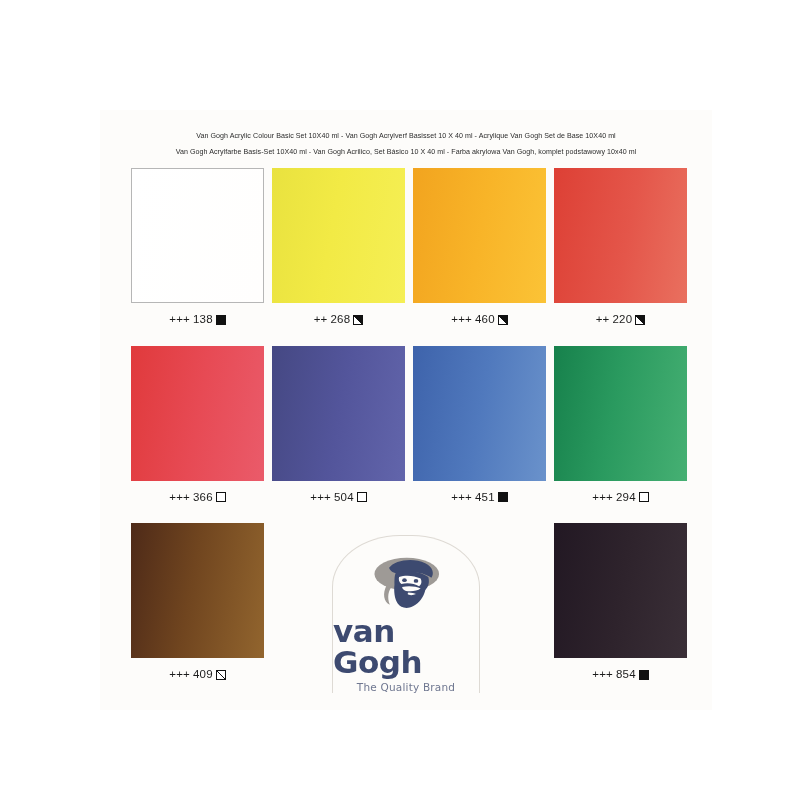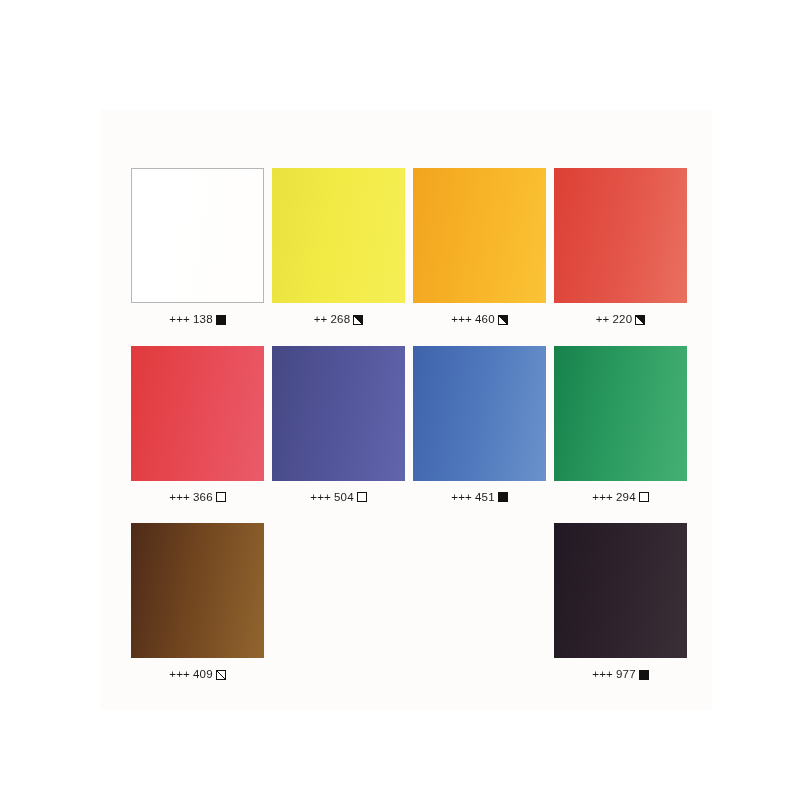--- a/index.html
+++ b/index.html
@@ -143,20 +143,22 @@
     margin-top: 3px;
     font-family: "DejaVu Sans", sans-serif;
   }
 </style>
 </head>
 <body>
 
 <div id="product-card">
 
   <div class="header-block">
+    <div class="header-line">Van Gogh Acrylic Colour Basic Set 10X40 ml - Van Gogh Acrylverf Basisset 10 X 40 ml - Acrylique Van Gogh Set de Base 10X40 ml</div>
+    <div class="header-line">Van Gogh Acrylfarbe Basis-Set 10X40 ml - Van Gogh Acrilico, Set Básico 10 X 40 ml - Farba akrylowa Van Gogh, komplet podstawowy 10x40 ml</div>
   </div>
 
   <div class="swatch-grid">
     <div class="swatch-row">
       <div class="swatch-cell">
         <div class="swatch-chip bordered" style="background: linear-gradient(100deg, rgb(255, 255, 255) 0%, rgb(255, 254, 253) 100%);"></div>
         <div class="swatch-label">
           <span class="label-text">+++</span>
           <span class="label-text">138</span>
           <span class="op-box opaque"></span>
@@ -231,21 +233,36 @@
           <span class="label-text">409</span>
           <span class="op-box semi-transparent"></span>
         </div>
       </div>
       <div class="swatch-cell spacer"></div>
       <div class="swatch-cell spacer"></div>
       <div class="swatch-cell">
         <div class="swatch-chip" style="background: linear-gradient(100deg, rgb(34, 24, 35) 0%, rgb(46, 35, 44) 50%, rgb(58, 47, 55) 100%);"></div>
         <div class="swatch-label">
           <span class="label-text">+++</span>
-          <span class="label-text">977</span>
+          <span class="label-text">854</span>
           <span class="op-box opaque"></span>
         </div>
       </div>
     </div>
   </div>
 
+  <div id="logo-badge">
+    <svg id="logo-portrait" viewBox="0 0 110 78">
+      <ellipse cx="56" cy="26" rx="42" ry="21" fill="#9e9a96"></ellipse>
+      <path d="M30 40 C24 52 26 62 34 66 C30 56 32 47 38 41 Z" fill="#9e9a96"></path>
+      <path d="M33 18 C40 8 64 4 80 12 C90 17 92 25 88 31 C80 25 66 22 54 24 C44 26 36 26 33 18 Z" fill="#3d4a70"></path>
+      <path d="M42 24 C57 20 74 23 84 30 C86 37 84 43 80 47 C78 56 72 64 64 68 C56 72 48 70 44 64 C40 58 39 48 40 40 C40 33 40 27 42 24 Z" fill="#3d4a70"></path>
+      <path d="M46 30 C54 27 66 28 74 32 C76 36 75 40 72 42 C66 38 56 37 49 39 C46 37 45 33 46 30 Z" fill="#fdfcfa"></path>
+      <path d="M50 43 C58 41 68 42 74 45 C70 48 62 49 55 48 C52 47 50 45 50 43 Z" fill="#fdfcfa"></path>
+      <ellipse cx="53" cy="34" rx="3" ry="2.4" fill="#3d4a70"></ellipse>
+      <ellipse cx="68" cy="35" rx="3" ry="2.4" fill="#3d4a70"></ellipse>
+      <path d="M58 50 C62 50 66 51 68 52 C64 54 59 54 57 52 Z" fill="#fdfcfa"></path>
+    </svg>
+    <div class="logo-wordmark">van Gogh</div>
+    <div class="logo-tagline">The Quality Brand</div>
+  </div>
 
 </div>
 
 </body></html>

